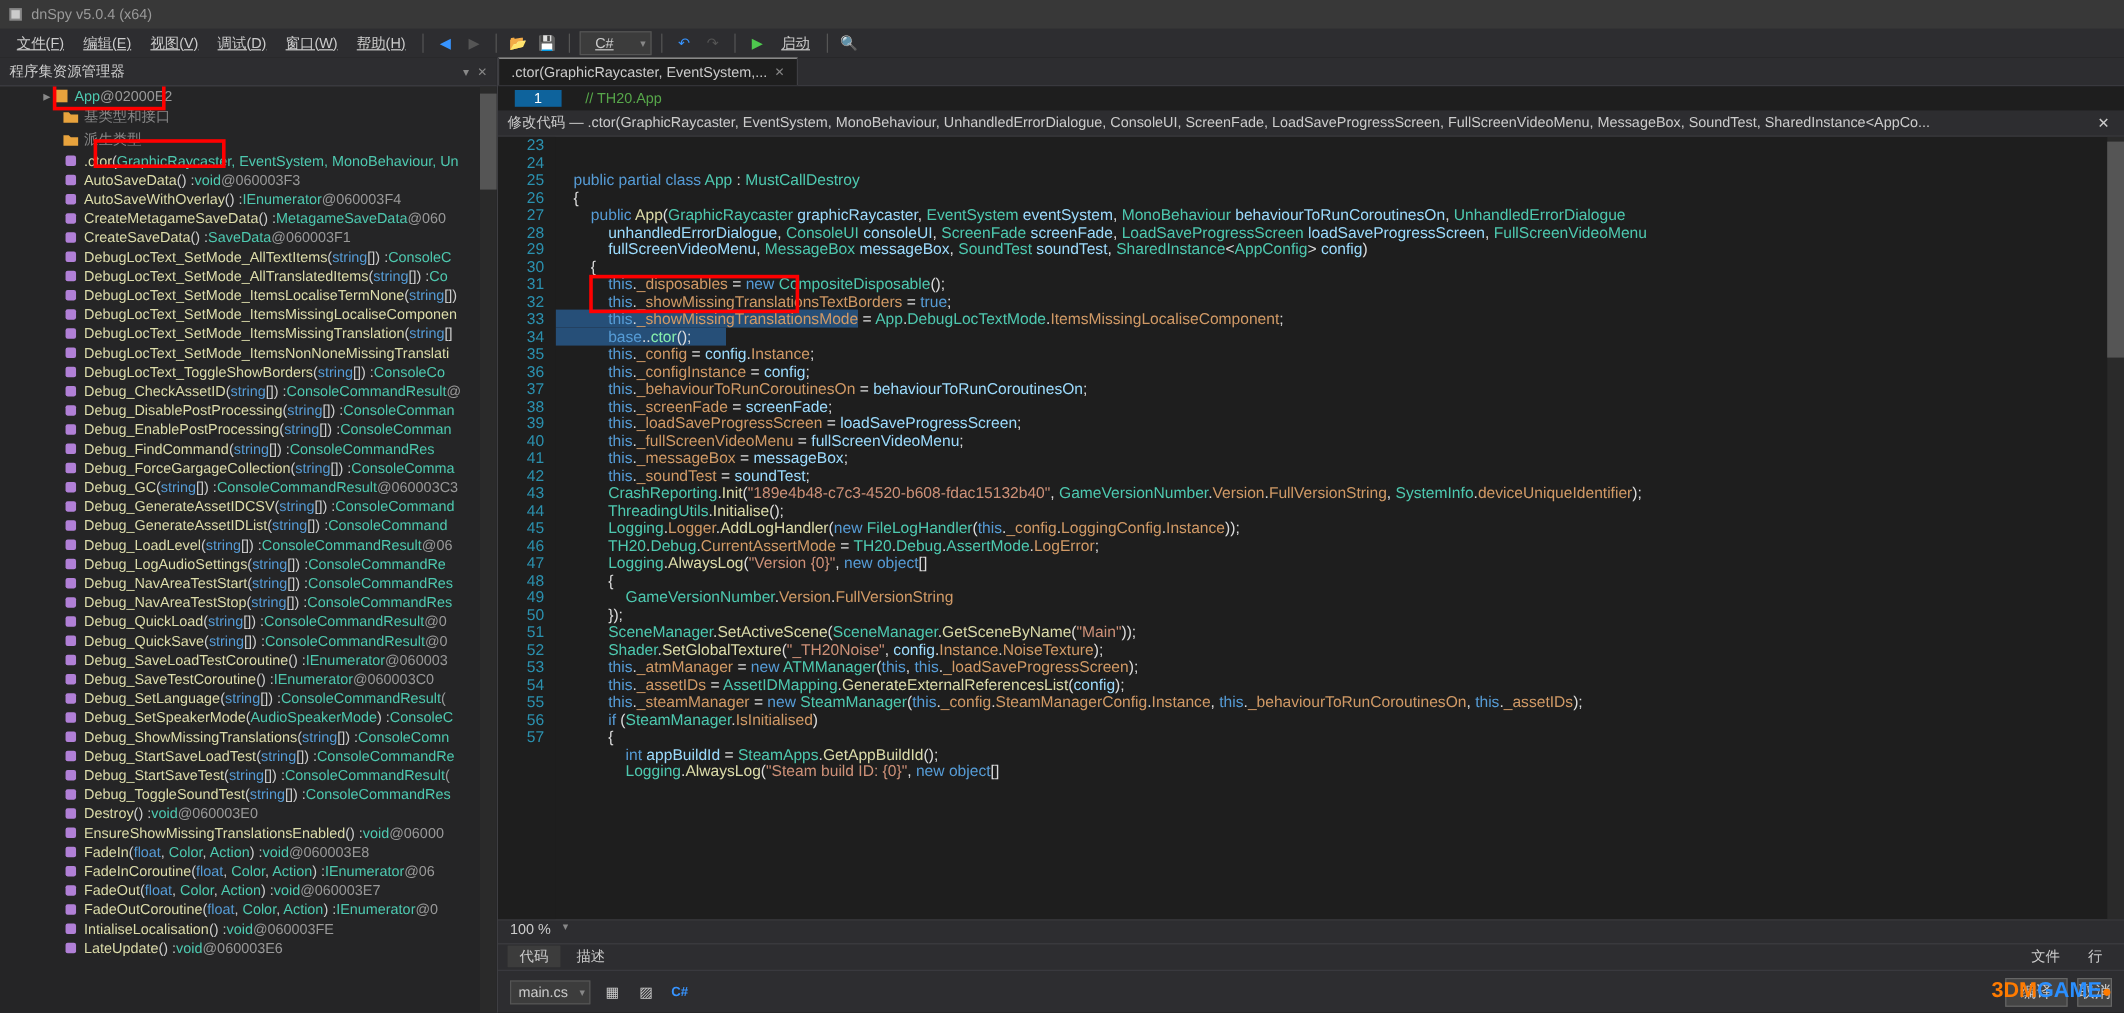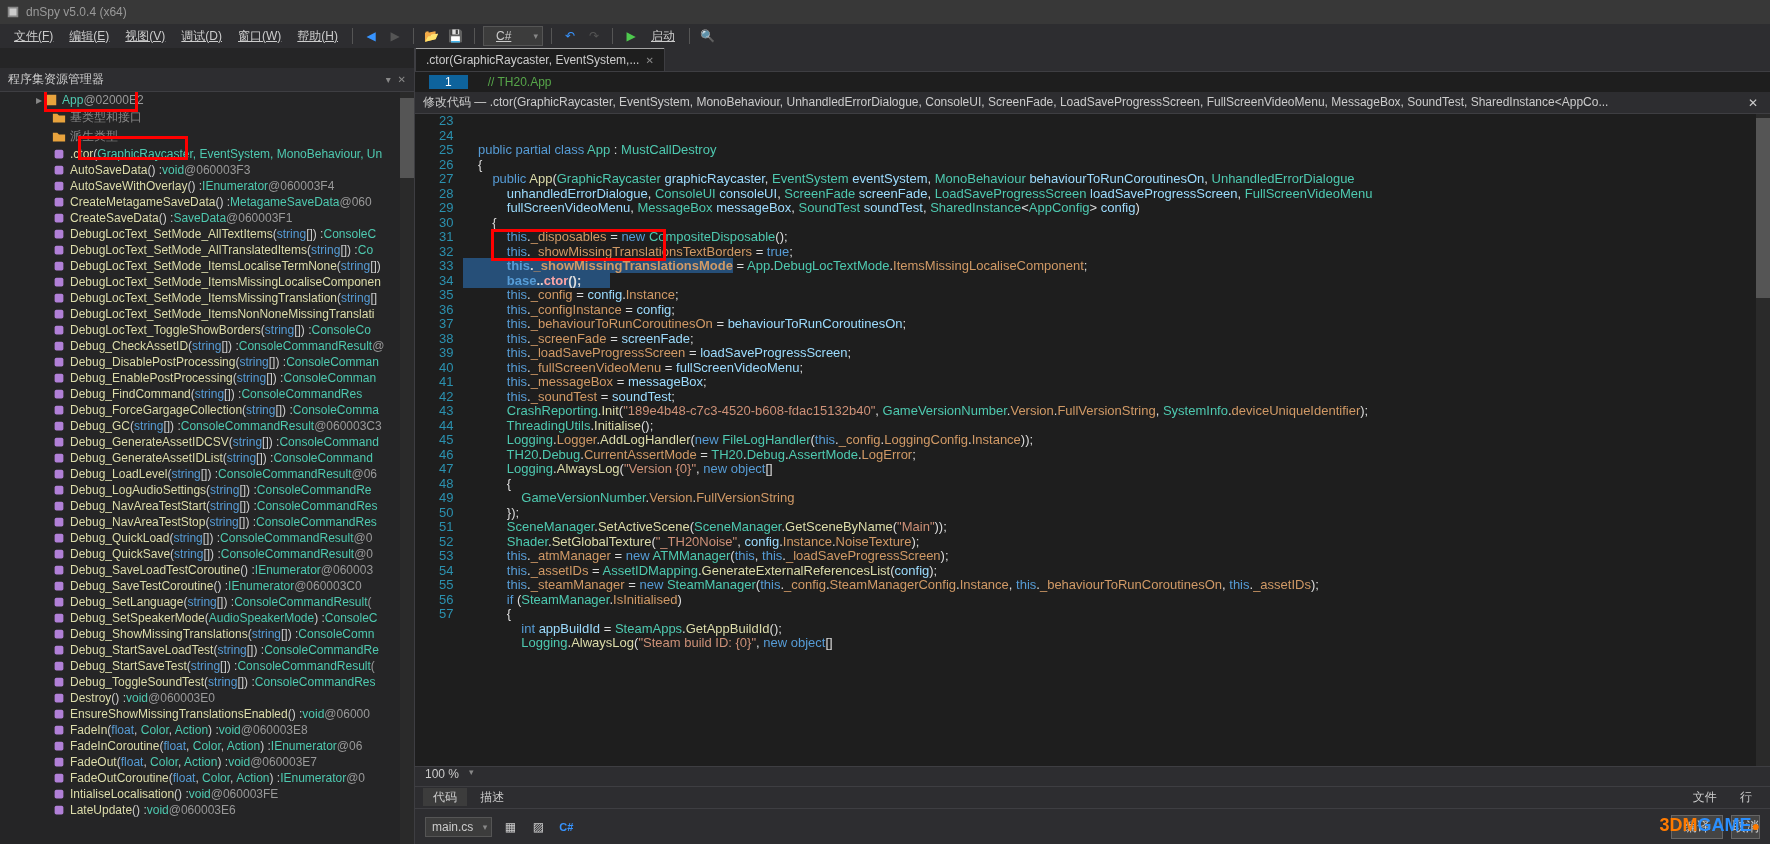--- a/index.html
+++ b/index.html
@@ -10,40 +10,40 @@
 .menubar span { padding:2px 6px; color:#ccc; cursor:pointer;text-decoration:underline; }
 .menubar .sep { width:1px; height:16px; background:#555; margin:0 4px; }
 .iconbtn { width:20px;height:20px; display:flex;align-items:center;justify-content:center; color:#ccc; cursor:pointer; }
 .iconbtn.blue { color:#3794ff; }
 .iconbtn.green { color:#4ec94e; }
 .iconbtn.orange { color:#e8a33d; }
 .dropdown { background:#3c3c3c; border:1px solid #555; padding:1px 20px 1px 6px; color:#ccc; position:relative; min-width:60px; height:20px; display:flex; align-items:center; }
 .dropdown:after { content:"▾"; position:absolute; right:4px; color:#888; font-size:9px;}
 .main { display:flex; height:calc(100% - 48px); }
 .left { width:415px; background:#252526; border-right:1px solid #3e3e42; display:flex; flex-direction:column; overflow:hidden; }
-.panel-hdr { background:#2d2d30; padding:3px 8px; color:#ccc; display:flex; justify-content:space-between; align-items:center; border-bottom:1px solid #3e3e42;margin-top:20px;}
+.panel-hdr { background:#2d2d30; padding:3px 8px; color:#ccc; display:flex; justify-content:space-between; align-items:center; border-bottom:1px solid #3e3e42;}
 .panel-hdr .tools { display:flex; gap:2px; font-size:10px; color:#888;}
 .tree { flex:1; overflow:hidden; font-size:12px; position:relative; }
 .tree-row { display:flex; align-items:center; padding:1px 0 1px 8px; white-space:nowrap; }
 .tree-row .ico { width:14px; height:14px; margin-right:4px; flex-shrink:0; display:inline-flex;align-items:center;justify-content:center; }
 .tree-row.indent1 { padding-left:36px; } .tree-row.indent2 { padding-left:52px; }
-.c-method{color:#dcdcaa;} .c-type{color:#4ec9b0;} .c-string{color:#ce9178;} .c-keyword{color:#569cd6;} .c-param{color:#9cdcfe;} .c-addr{color:#999;} .c-dim{color:#888;} .c-comment{color:#57a64a;} .c-field{color:#d19a66;} .c-baseerr{color:#fca5a5;}
+.c-method{color:#dcdcaa;} .c-type{color:#4ec9b0;} .c-string{color:#ce9178;} .c-keyword{color:#569cd6;} .c-param{color:#9cdcfe;} .c-addr{color:#999;} .c-dim{color:#888;} .c-comment{color:#57a64a;} .c-field{color:#d19a66;} .c-baseerr{color:#86efac;}
 .hl-red { position:absolute; border:3px solid #ff0000; z-index:100; pointer-events:none;}
 .right { flex:1; display:flex; flex-direction:column; background:#1e1e1e; overflow:hidden; }
 .tabstrip { height:24px; background:#2d2d30; display:flex; align-items:flex-end; border-bottom:1px solid #3e3e42;}
 .tab { background:#1e1e1e; padding:4px 10px; color:#ccc; display:flex; align-items:center; gap:6px; border-top:6px solid #a3a3a3;border-left:1px solid #3e3e42;border-right:1px solid #3e3e42;}
 .tab .x { color:#888; font-size:10px;}
 .crumb { height:20px; background:#1e1e1e; display:flex; align-items:center; padding:2px 14px; color:#888; }
 .editor-wrap { flex:1; display:flex; overflow:hidden; background:#1e1e1e; position:relative;}
 .waved { background:#2d2d30; border-bottom:1px solid #3e3e42; padding:2px 8px; color:#ccc; display:flex; justify-content:space-between; align-items:center;}
 .waved .xx { color:#ccc; padding:0 4px;}
 .gutter { background:#1e1e1e; color:#2b91af; text-align:right; padding:0 10px 0 24px; font-family:Consolas,monospace; font-size:13px; line-height:14.5px; user-select:none;}
 .code { flex:1; font-family:Consolas,monospace; font-size:13px; line-height:14.5px; white-space:pre; overflow:hidden; color:#dcdcdc; position:relative;}
 .code .line { height:14.5px; }
-.sel { background:#264f78;font-weight:bold; }
+.sel { background:#264f78; }
 .statusbar { height:20px; background:#2d2d30; border-top:1px solid #3e3e42; display:flex; align-items:flex-start; padding:0 10px; gap:10px; color:#ccc;}
 .botbar { height:36px; background:#2d2d30; border-top:1px solid #3e3e42; display:flex; align-items:center; padding:0 10px; gap:8px;}
 .botpanel { height:22px; background:#2d2d30; border-top:1px solid #3e3e42; display:flex; justify-content:space-between; padding:2px 8px;}
 .botpanel span { padding:2px 10px; background:#3c3c3c;}
 .scroll-v { position:absolute; right:0; top:0; width:14px; height:100%; background:#2a2a2a;}
 .scroll-v .thumb{ background:#555; width:100%; position:absolute;}
 .logo-3dm { position:absolute; right:10px; bottom:8px; font-weight:bold;}
 .combo { background:#3c3c3c; border:1px solid #555; padding:1px 18px 1px 6px; color:#ccc; height:20px; min-width:64px; position:relative; display:flex;align-items:center;}
 .combo:after{content:"▾";position:absolute;right:4px;font-size:9px;color:#888;}
 </style>

